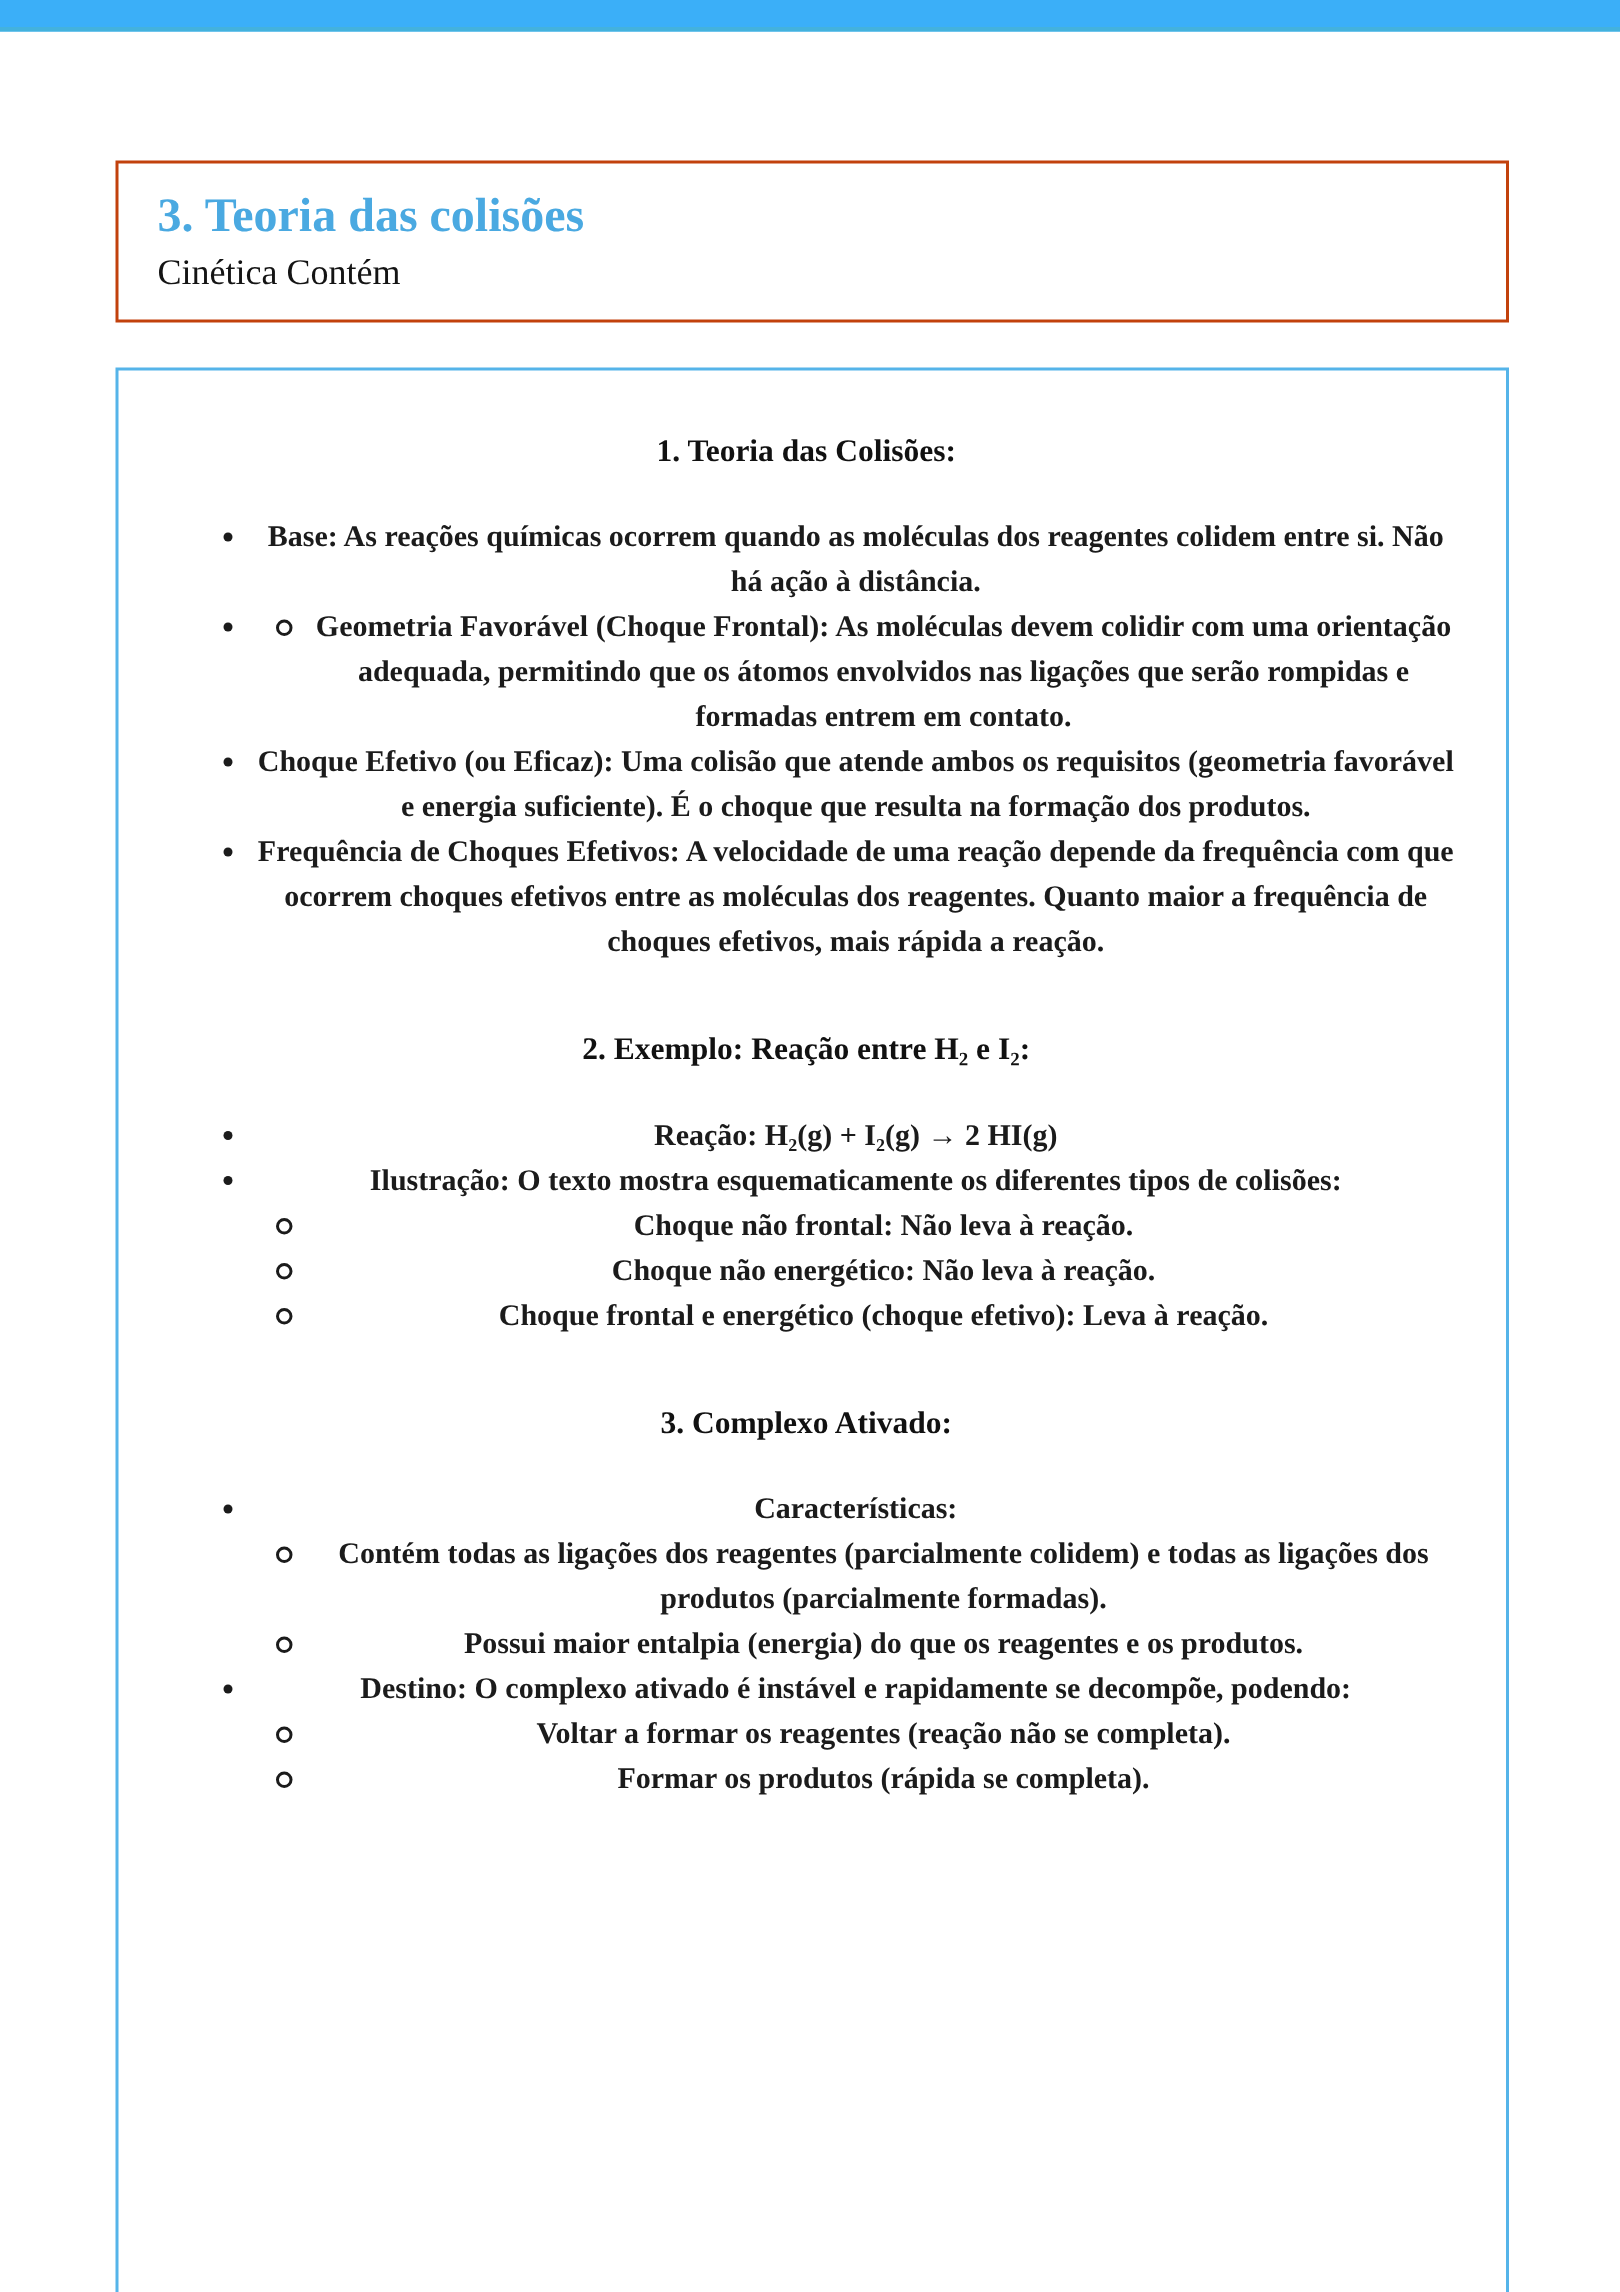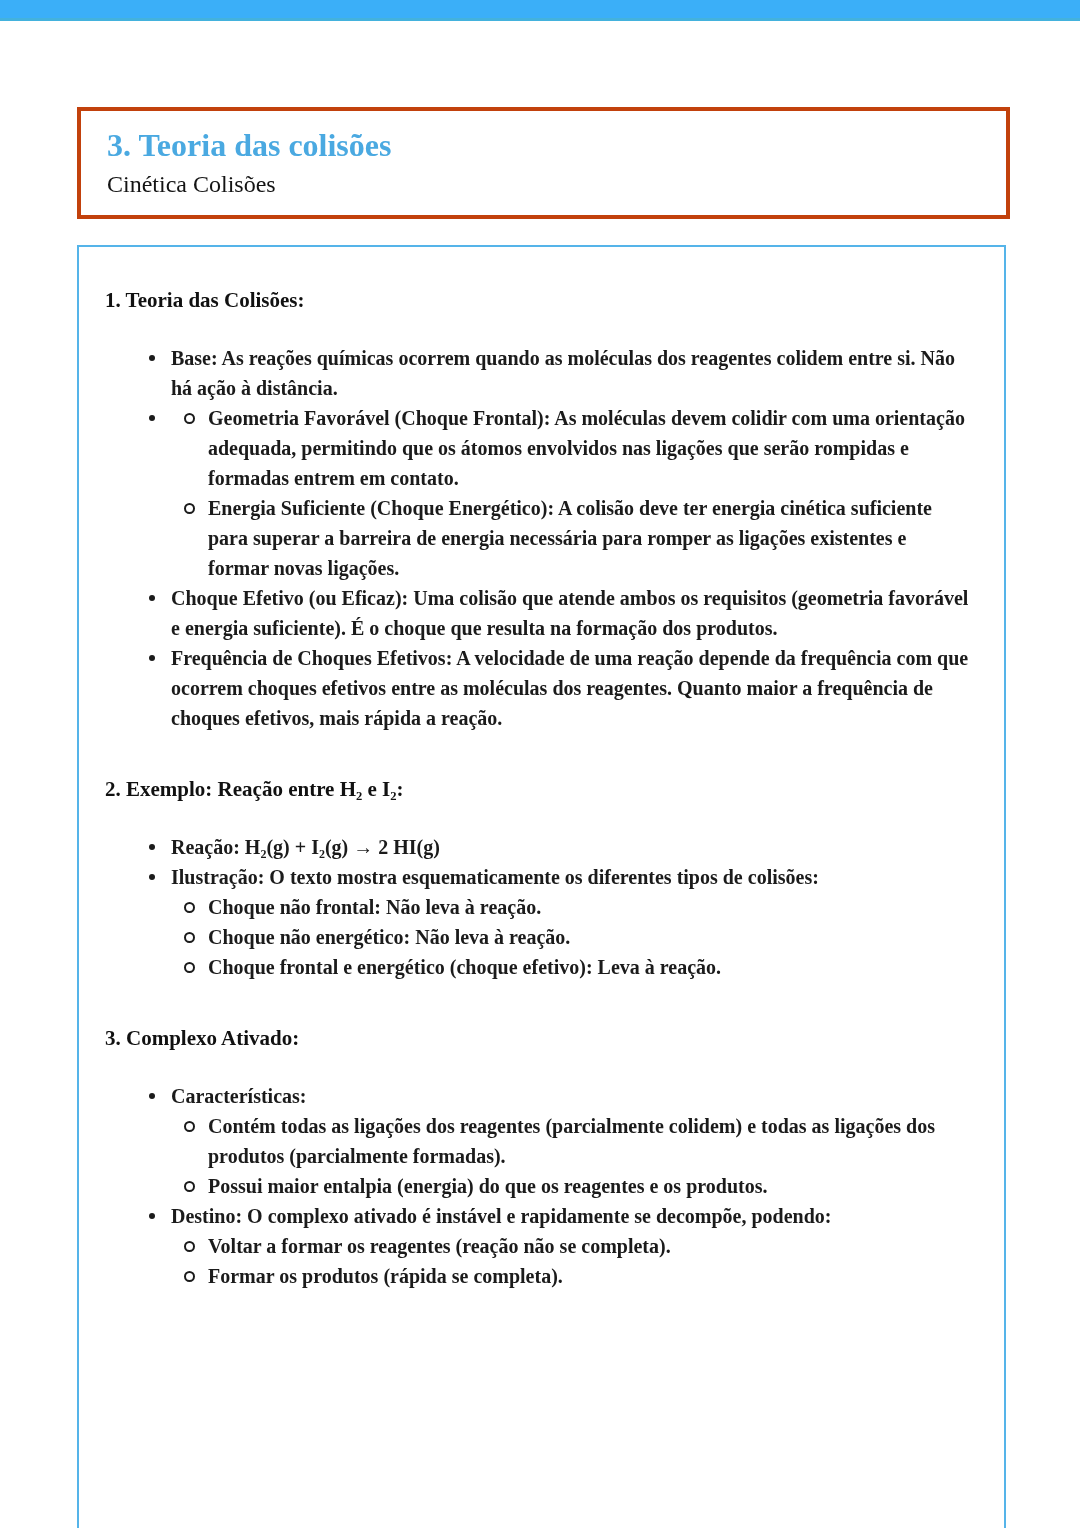--- a/index.html
+++ b/index.html
@@ -25,21 +25,21 @@
     height: 18px;
     background: #3baff8;
     border-bottom: 3px solid #43b2dd;
   }
   .header-box {
     position: absolute;
     left: 77px;
     top: 107px;
     width: 925px;
     height: 104px;
-    border: 4px solid #c2410c;
+    border: 2px solid #c2410c;
     background: #ffffff;
     box-sizing: content-box;
   }
   .header-inner {
     padding: 14px 20px 0 26px;
   }
   .doc-title {
     font-size: 32px;
     font-weight: bold;
     color: #4aa9e1;
@@ -60,20 +60,21 @@
     width: 925px;
     height: 1330px;
     border: 2px solid #55b4e9;
     background: #ffffff;
     box-sizing: content-box;
   }
   .content-inner {
     padding: 38px 34px 0 26px;
     font-size: 20px;
     line-height: 30px;
+    text-align: center;
   }
   .section + .section {
     margin-top: 41px;
   }
   .section-heading {
     font-size: 21px;
     font-weight: bold;
     color: #111111;
     line-height: 30px;
     margin: 0 0 28px 0;
@@ -114,33 +115,32 @@
 </style>
 </head>
 <body>
 
 <div class="page">
   <div class="top-bar"></div>
 
   <div class="header-box">
     <div class="header-inner">
       <div class="doc-title">3. Teoria das colisões</div>
-      <div class="doc-subtitle">Cinética Colisões</div>
+      <div class="doc-subtitle">Cinética Contém</div>
     </div>
   </div>
 
   <div class="content-box">
     <div class="content-inner">
         <div class="section">
           <div class="section-heading">1. Teoria das Colisões:</div>
           <ul class="lvl1">
             <li><span>Base: As reações químicas ocorrem quando as moléculas dos reagentes colidem entre si. Não há ação à distância.</span></li>
             <li><ul class="lvl2">
                 <li><span>Geometria Favorável (Choque Frontal): As moléculas devem colidir com uma orientação adequada, permitindo que os átomos envolvidos nas ligações que serão rompidas e formadas entrem em contato.</span></li>
-                <li><span>Energia Suficiente (Choque Energético): A colisão deve ter energia cinética suficiente para superar a barreira de energia necessária para romper as ligações existentes e formar novas ligações.</span></li>
               </ul></li>
             <li><span>Choque Efetivo (ou Eficaz): Uma colisão que atende ambos os requisitos (geometria favorável e energia suficiente). É o choque que resulta na formação dos produtos.</span></li>
             <li><span>Frequência de Choques Efetivos: A velocidade de uma reação depende da frequência com que ocorrem choques efetivos entre as moléculas dos reagentes. Quanto maior a frequência de choques efetivos, mais rápida a reação.</span></li>
           </ul>
         </div>
         <div class="section">
           <div class="section-heading">2. Exemplo: Reação entre H₂ e I₂:</div>
           <ul class="lvl1">
             <li><span>Reação: H₂(g) + I₂(g) → 2 HI(g)</span></li>
             <li><span>Ilustração: O texto mostra esquematicamente os diferentes tipos de colisões:</span><ul class="lvl2">

